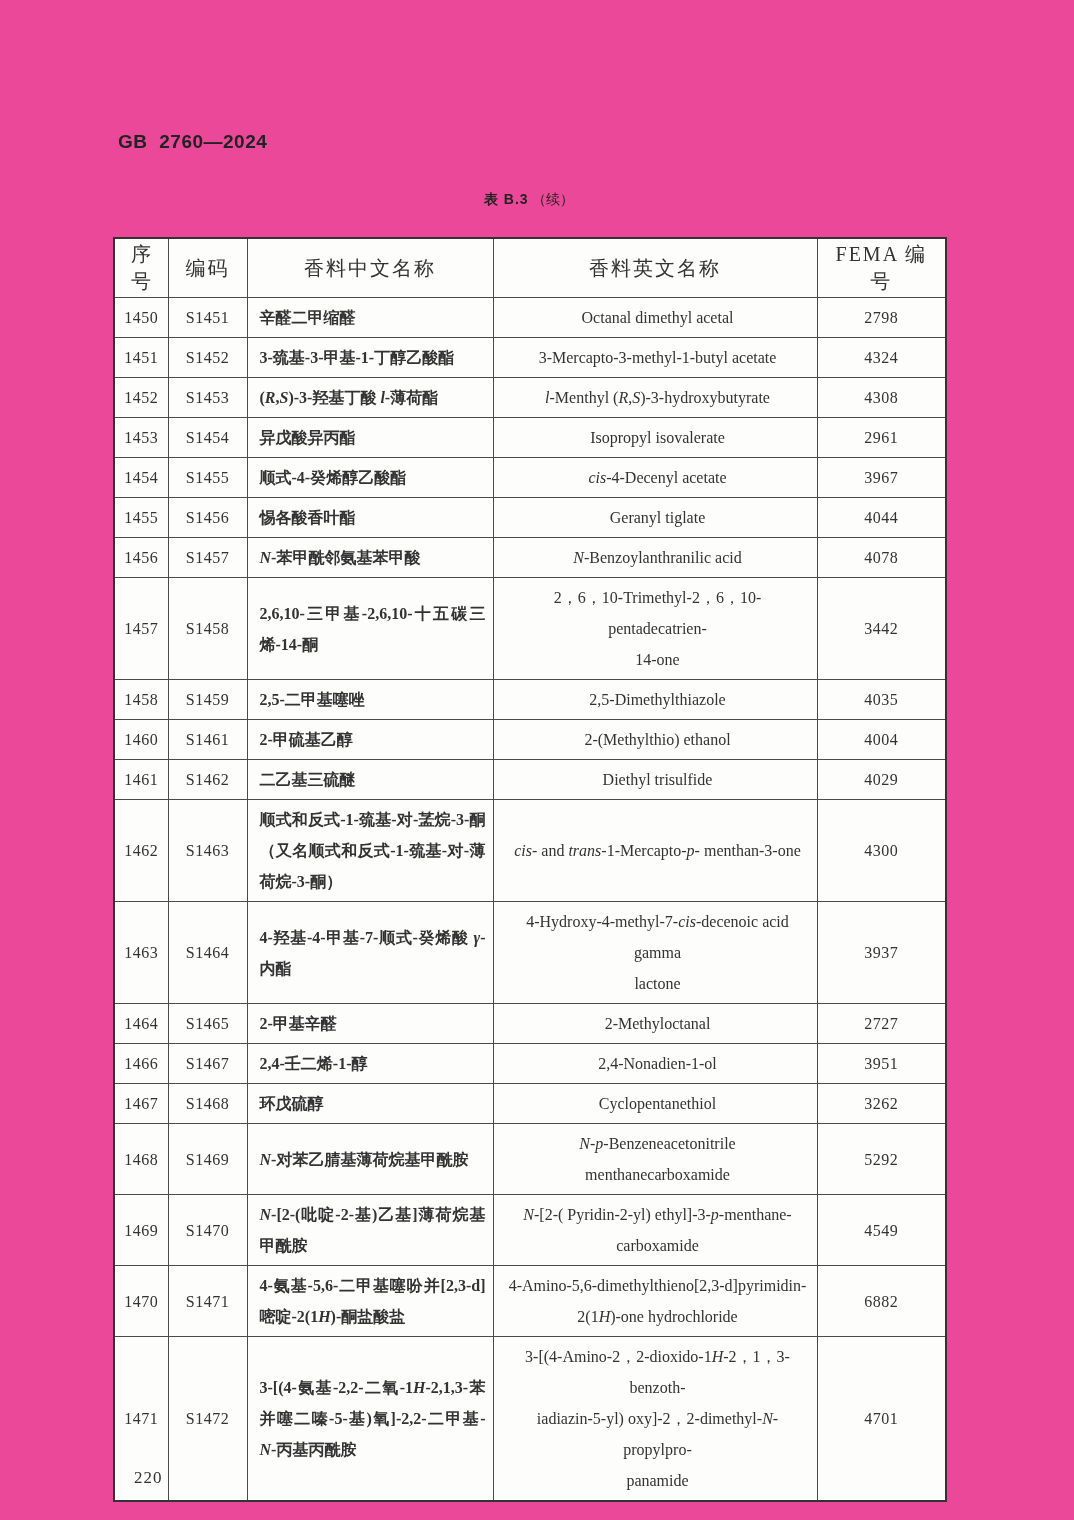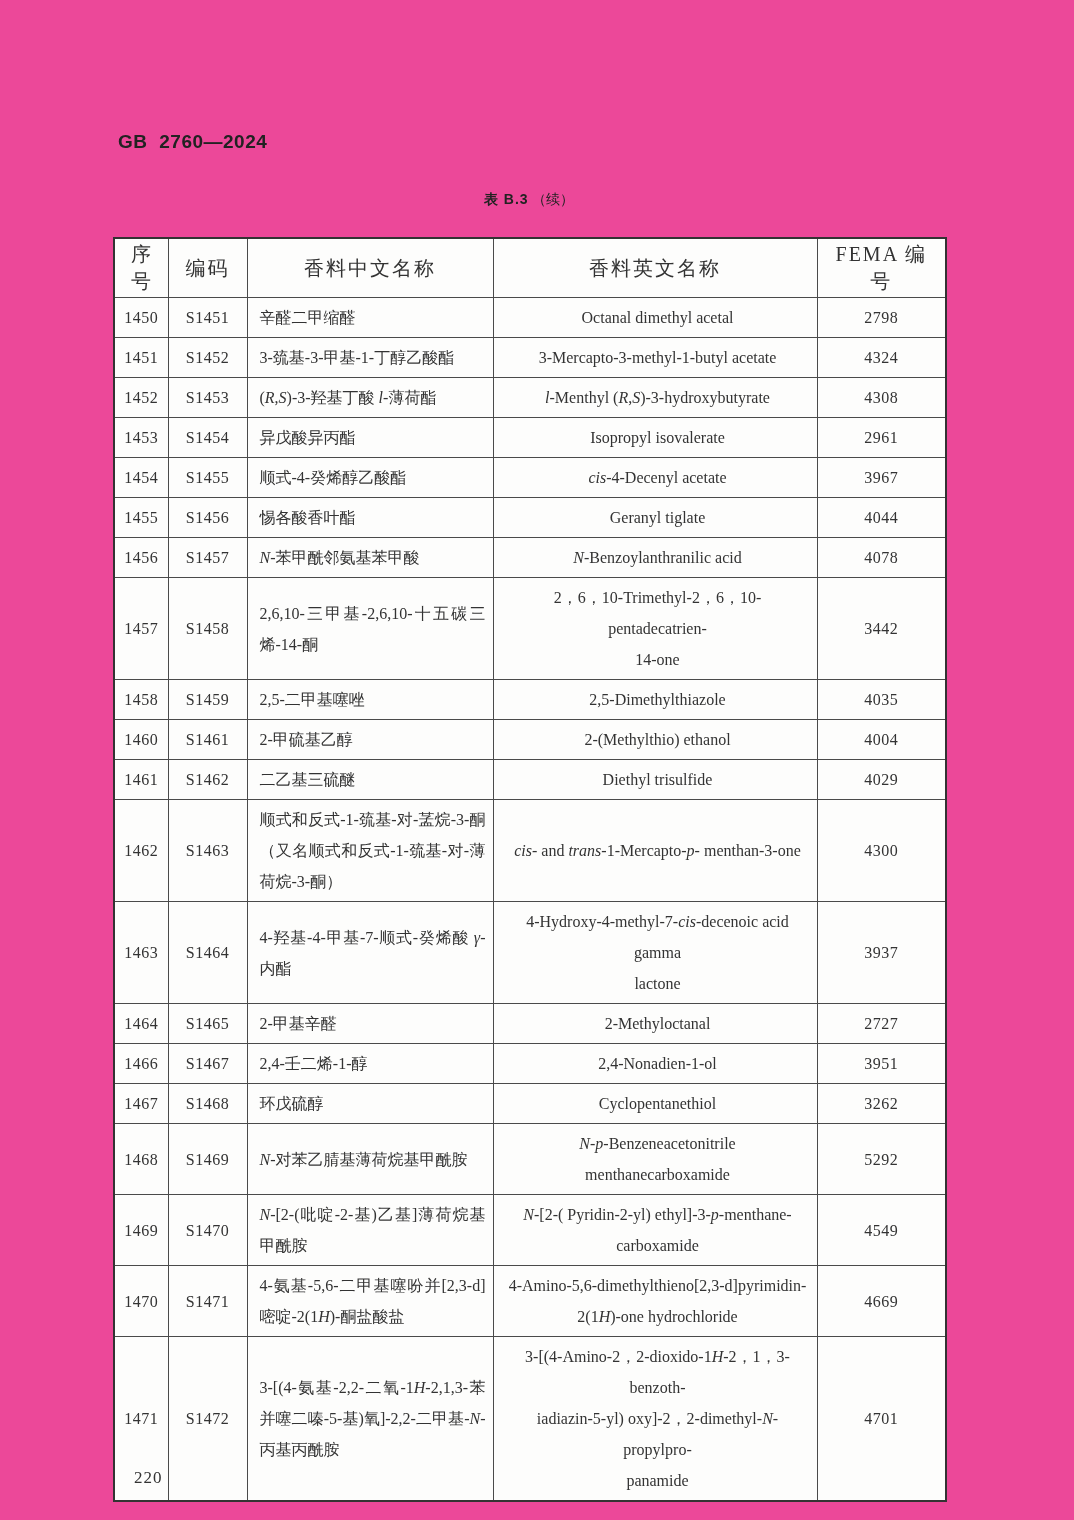--- a/index.html
+++ b/index.html
@@ -67,21 +67,21 @@
   }
   tbody tr { height: 40px; }
   tbody td {
     font-size: 16px;
     color: #333;
     vertical-align: middle;
     line-height: 31px;
     padding: 4px 4px;
   }
   td.num { text-align: center; letter-spacing: 0.5px; }
-  td.cn  { text-align: left; padding-left: 12px; padding-right: 7px; text-align: justify; }
+  td.cn  { text-align: left; padding-left: 12px; padding-right: 7px; text-align: justify; font-weight: bold; }
   td.en  { text-align: center; padding-left: 13px; padding-right: 8px; }
   .page-number {
     position: absolute;
     left: 134px;
     top: 1468px;
     font-size: 17px;
     color: #333;
     letter-spacing: 1px;
   }
   i { font-style: italic; }
@@ -243,21 +243,21 @@
           <td class="num">S1470</td>
           <td class="cn"><i>N</i>-[2-(吡啶-2-基)乙基]薄荷烷基甲酰胺</td>
           <td class="en"><i>N</i>-[2-( Pyridin-2-yl) ethyl]-3-<i>p</i>-menthane-<br>carboxamide</td>
           <td class="num">4549</td>
         </tr>
         <tr>
           <td class="num">1470</td>
           <td class="num">S1471</td>
           <td class="cn">4-氨基-5,6-二甲基噻吩并[2,3-d]嘧啶-2(1<i>H</i>)-酮盐酸盐</td>
           <td class="en">4-Amino-5,6-dimethylthieno[2,3-d]pyrimidin-<br>2(1<i>H</i>)-one hydrochloride</td>
-          <td class="num">4669</td>
+          <td class="num">6882</td>
         </tr>
         <tr>
           <td class="num">1471</td>
           <td class="num">S1472</td>
           <td class="cn">3-[(4-氨基-2,2-二氧-1<i>H</i>-2,1,3-苯并噻二嗪-5-基)氧]-2,2-二甲基-<i>N</i>-丙基丙酰胺</td>
           <td class="en">3-[(4-Amino-2，2-dioxido-1<i>H</i>-2，1，3-benzoth-<br>iadiazin-5-yl) oxy]-2，2-dimethyl-<i>N</i>-propylpro-<br>panamide</td>
           <td class="num">4701</td>
         </tr>
       </tbody>
   </table>

